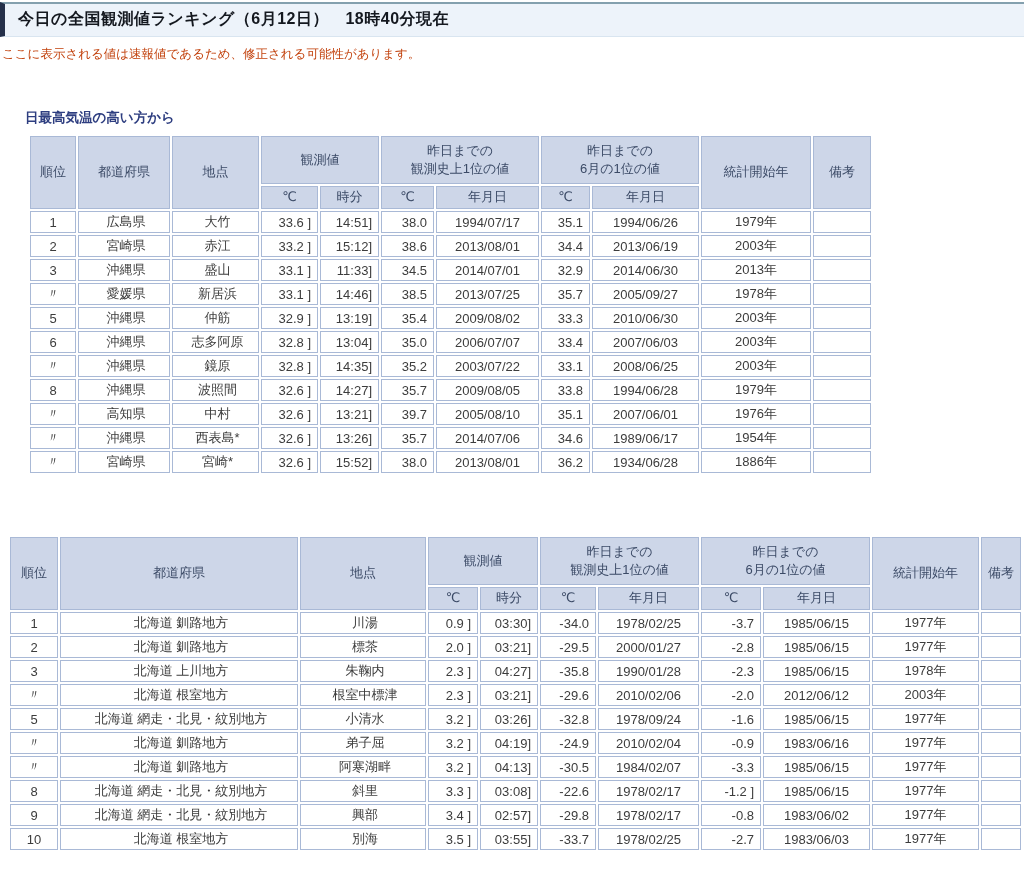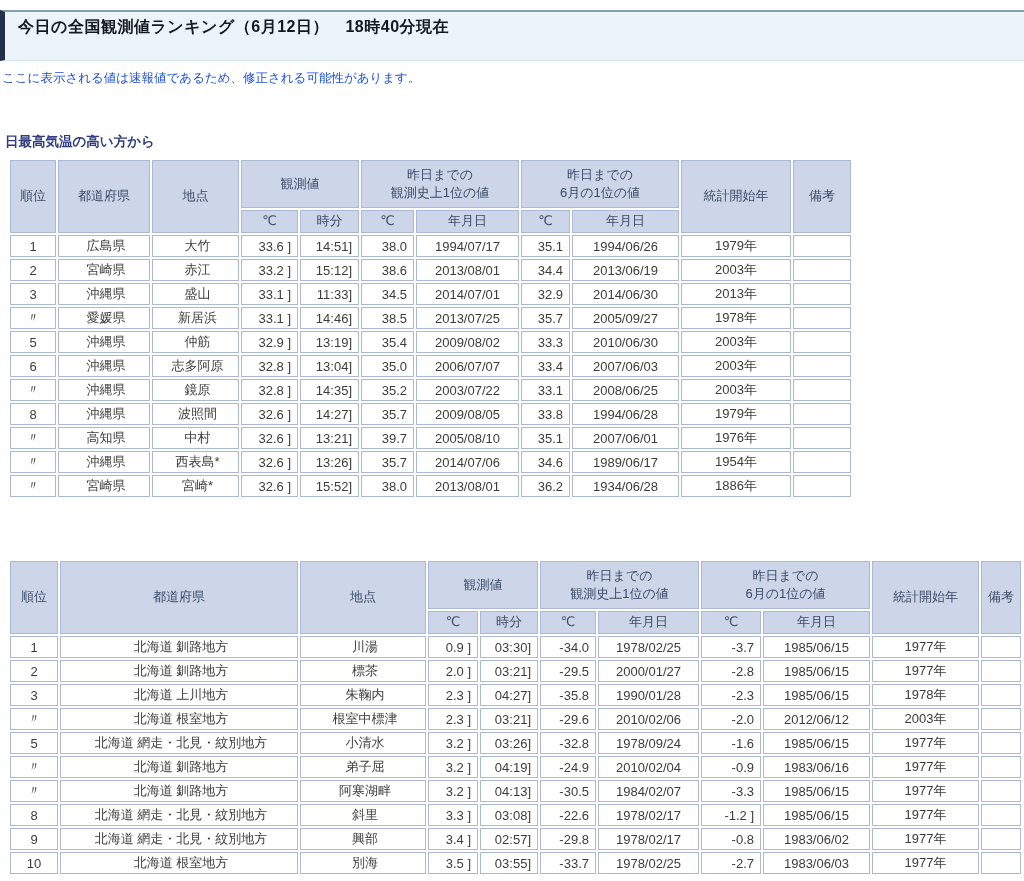--- a/index.html
+++ b/index.html
@@ -6,43 +6,43 @@
   html, body { margin: 0; padding: 0; }
   body {
     width: 1024px;
     height: 881px;
     background: #ffffff;
     font-family: "Liberation Sans", "DejaVu Sans", sans-serif;
     color: #333333;
     overflow: hidden;
   }
   .titlebar {
-    margin-top: 10px;
+    margin-top: 2px;
     background: #edf3fa;
     border-top: 2px solid #84a0ae;
     border-left: 5px solid #25304a;
     border-bottom: 1px solid #d9e5f0;
-    padding: 5px 10px 22px 13px;
+    padding: 5px 10px 6px 13px;
     font-size: 16px;
     font-weight: bold;
     color: #14181f;
     letter-spacing: 0.5px;
   }
   .notice {
     margin: 9px 0 0 2px;
     font-size: 12.5px;
-    color: #1d4ed8;
+    color: #c2410c;
   }
   .section-title {
     margin: 0 0 7px 5px;
     font-size: 13.5px;
     font-weight: bold;
     color: #2e3e80;
   }
-  .sec1 { margin-top: 46px; }
+  .sec1 { margin-top: 46px; padding-left: 20px; }
   .sec2 { margin-top: 60px; }
   table.rank {
     margin-left: 8px;
     border-collapse: separate;
     border-spacing: 2px;
     table-layout: fixed;
     font-size: 13px;
   }
   table.rank th, table.rank td {
     border: 1px solid #a9b9d6;

